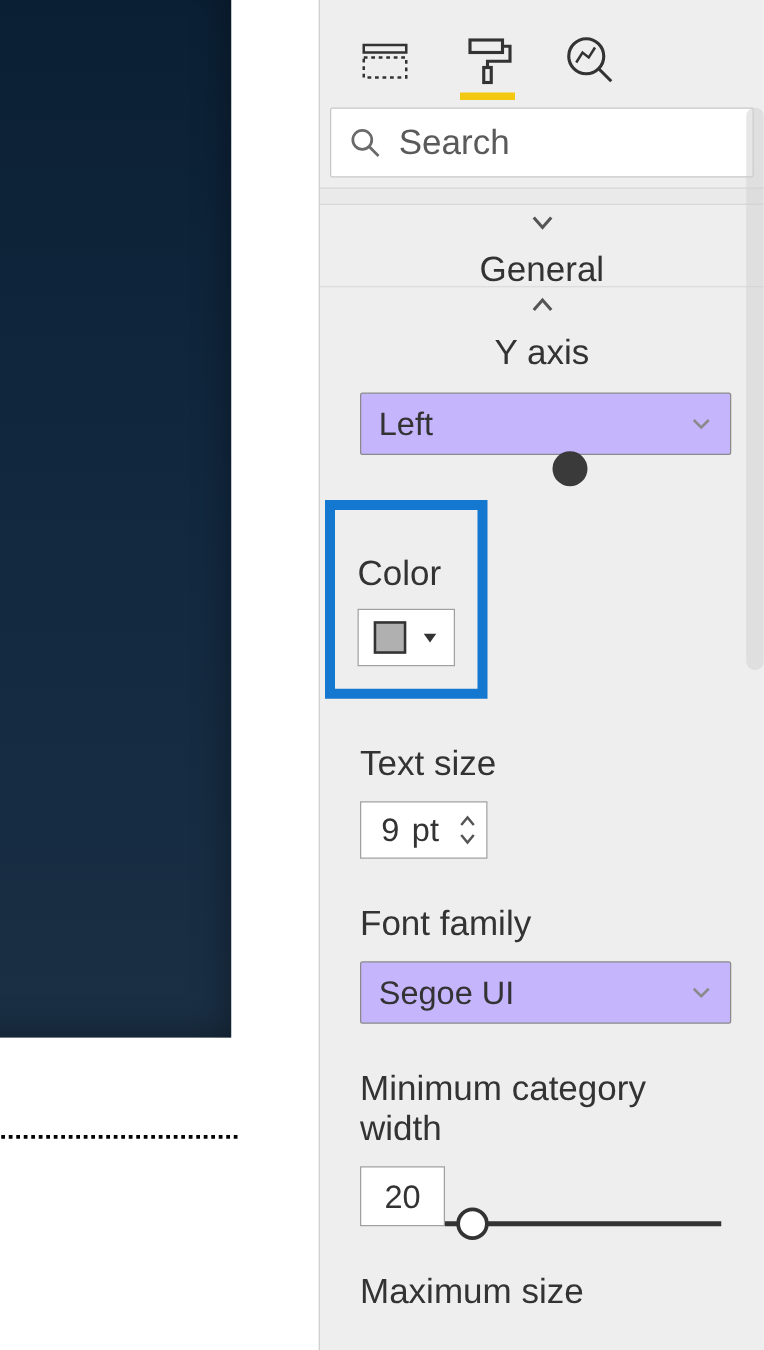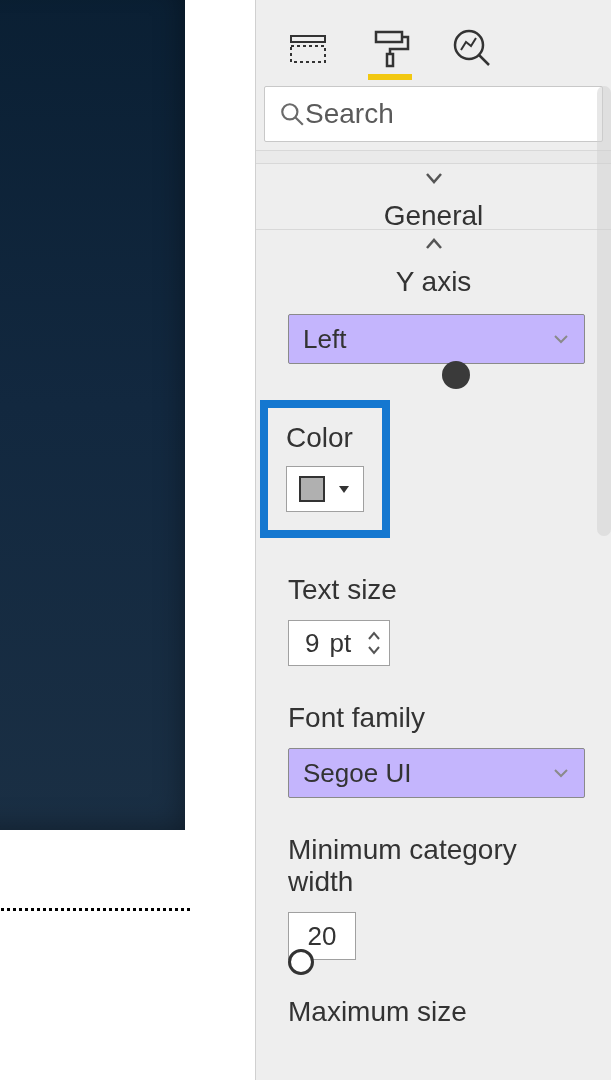--- a/index.html
+++ b/index.html
@@ -83,20 +83,21 @@
     background: #f2c811;
   }
 
   
   .search-wrap {
     margin: 8px 8px 0 8px;
   }
   .search {
     display: flex;
     align-items: center;
+    gap: 14px;
     height: 56px;
     background: #fff;
     border: 1px solid #c8c8c8;
     border-radius: 2px;
     padding: 0 14px;
   }
   .search svg { width: 26px; height: 26px; stroke: #6a6a6a; stroke-width: 2; fill: none; }
   .search span {
     font-size: 28px;
     color: #5a5a5a;
@@ -171,21 +172,21 @@
   }
   .select svg { width: 18px; height: 18px; stroke: #8a8a8a; stroke-width: 2; fill: none; }
 
   
   .highlight-frame {
     display: inline-block;
     border: 8px solid #1477d0;
     padding: 14px 18px 18px 18px;
     margin-left: -28px;
   }
-  .highlight-frame .field-label { margin-bottom: 12px; }
+  .highlight-frame .field-label { margin-bottom: 12px; margin-top: 21px; }
   .color-picker {
     display: inline-flex;
     align-items: center;
     gap: 12px;
     height: 46px;
     background: #fff;
     border: 1px solid #a0a0a0;
     padding: 0 12px;
   }
   .swatch {
@@ -212,22 +213,21 @@
     display: flex;
     flex-direction: column;
     gap: 4px;
     padding-left: 6px;
   }
   .spin-arrows svg { width: 14px; height: 10px; stroke: #555; stroke-width: 2; fill: none; }
 
   
   .numslider {
     display: flex;
-    align-items: flex-start;
-    flex-direction: column;
+    align-items: flex-end;
   }
   .numbox {
     display: inline-flex;
     align-items: center;
     justify-content: center;
     height: 48px;
     min-width: 68px;
     background: #fff;
     border: 1px solid #a0a0a0;
     padding: 0 12px;

